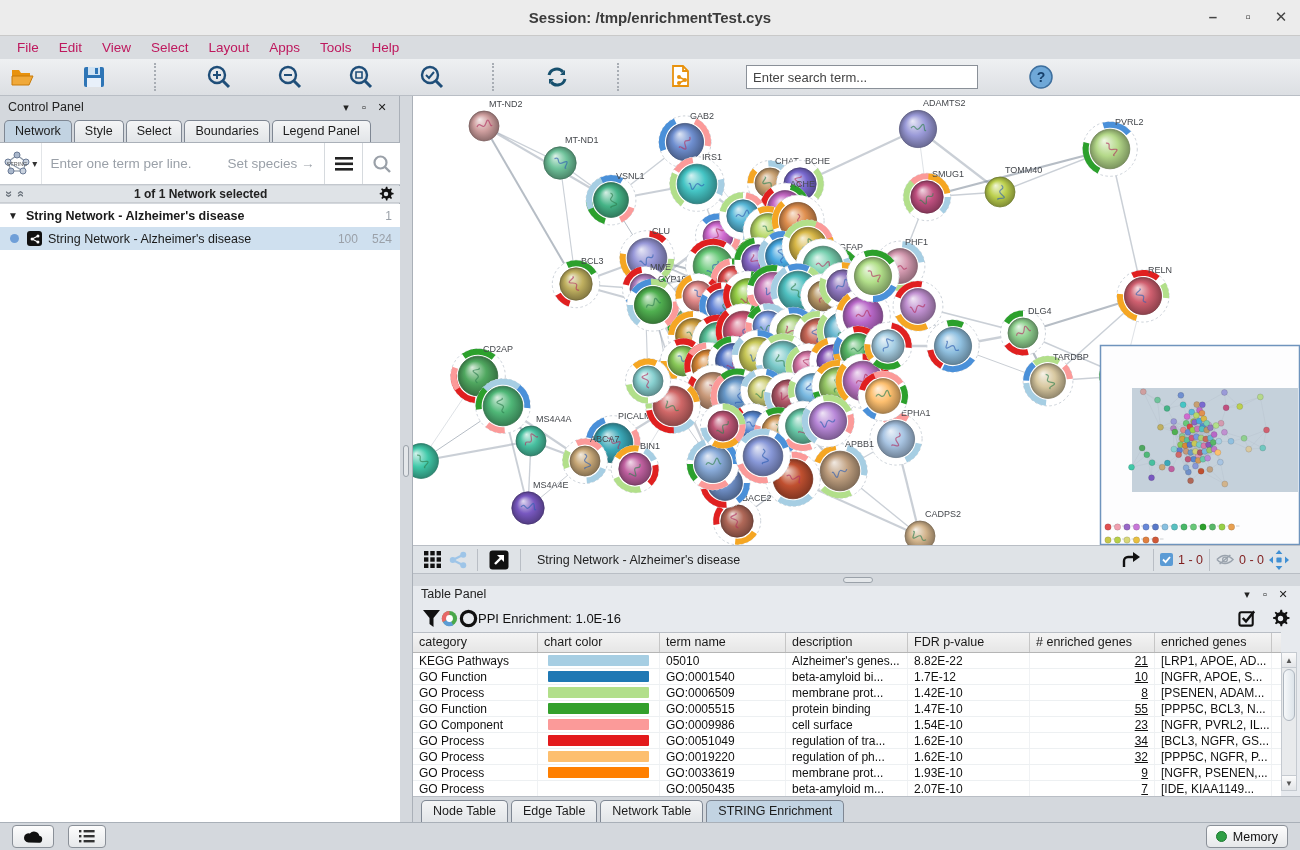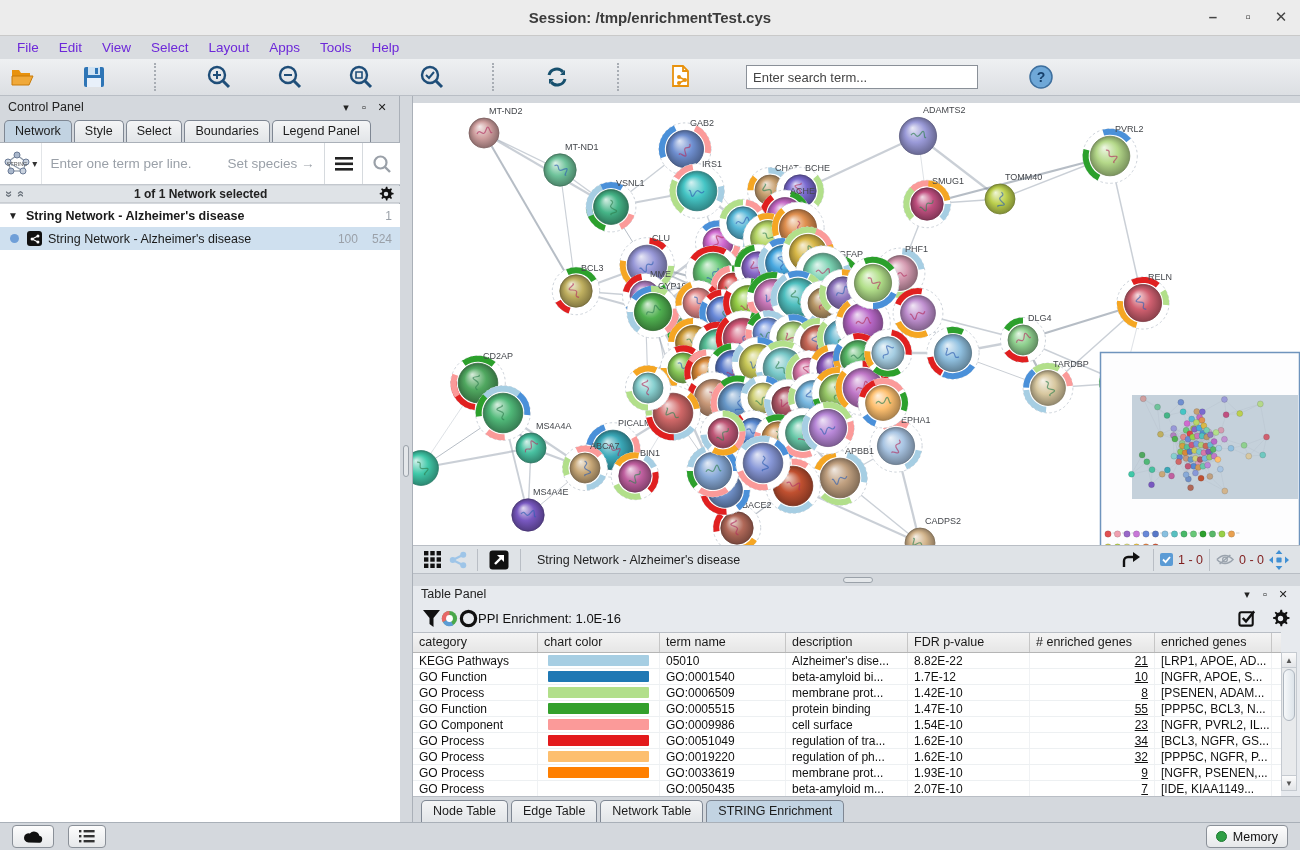--- a/index.html
+++ b/index.html
@@ -7,21 +7,21 @@
   body { font-family:"Liberation Sans","DejaVu Sans",sans-serif; background:#d4d8dd; position:relative; font-size:13px; color:#222; }
   .abs { position:absolute; }
 
   
   #titlebar { left:0; top:0; width:1300px; height:36px; background:#ececec; border-bottom:1px solid #c9c9c9; }
   #title-text { width:100%; text-align:center; line-height:36px; font-weight:bold; font-size:15px; color:#3b3b3b; }
   .winbtn { top:0; width:34px; height:36px; text-align:center; line-height:34px; color:#444; font-size:15px; font-weight:bold; cursor:default; }
 
   
   #menubar { left:0; top:36px; width:1300px; height:23px; background:#d9dce0; display:flex; align-items:center; padding-left:8px; gap:2px; }
-  .menu-item { padding:2px 9px; font-size:13.5px; color:#6d28d9; }
+  .menu-item { padding:2px 9px; font-size:13.5px; color:#be185d; }
 
   
   #toolbar { left:0; top:59px; width:1300px; height:37px; background:linear-gradient(#eef0f2,#dcdfe3); border-bottom:1px solid #b9bec5; display:flex; align-items:center; padding-left:6px;gap:37px; }
   .tb-sep { width:5px; height:28px; border-left:2px dotted #a8adb4; margin:0 6px; }
   .tb-btn { width:34px; height:30px; display:flex; align-items:center; justify-content:center; }
   #search-box { width:232px; height:24px; border:1px solid #8a9098; background:#fff; font-size:13px; padding:0 6px; color:#333; margin-left:10px; }
   #search-box::placeholder { color:#444; }
   #help-btn { margin-left:14px; }
 
   
@@ -47,21 +47,21 @@
   .tree-row .cnt { color:#9aa0a8; font-size:12px; margin-left:14px; }
   .tree-row.selected { background:#cfe0ef; }
   .blue-dot { width:9px; height:9px; border-radius:50%; background:#6f9fd8; margin:0 8px 0 2px; }
   .share-badge { width:15px; height:15px; background:#111; border-radius:3px; display:flex; align-items:center; justify-content:center; margin-right:6px; }
 
   
   #v-divider { left:400px; top:96px; width:13px; height:726px; background:#d4d8dd; border-right:1px solid #aab0b8; }
   #v-grip { left:403px; top:445px; width:6px; height:32px; border:1px solid #9aa1a9; border-radius:3px; background:#e4e7ea; }
 
   
-  #network-view { left:413px; top:103px; width:887px; height:449px; background:#ffffff; overflow:hidden; }
+  #network-view { left:413px; top:96px; width:887px; height:449px; background:#ffffff; overflow:hidden; }
   #net-toolbar { left:413px; top:545px; width:887px; height:29px; background:#dfe3e7; border-top:1px solid #b9bec5; border-bottom:1px solid #b9bec5; display:flex; align-items:center; padding:0 6px; }
   .ntb-sep { width:1px; height:22px; background:#b9bec5; margin:0 6px; }
   #net-title { font-size:12.5px; color:#222; margin-left:10px; flex:1; }
   .counter { color:#7f1d1d; font-size:12.5px; display:flex; align-items:center; gap:5px; }
 
   
   #h-divider { left:413px; top:574px; width:887px; height:12px; background:#d4d8dd; }
   #h-grip { left:843px; top:577px; width:30px; height:6px; border:1px solid #9aa1a9; border-radius:3px; background:#e4e7ea; }
 
   
@@ -2673,21 +2673,21 @@
         <div class="th c5"># enriched genes</div>
         <div class="th c6">enriched genes</div>
       </div>
     <div id="enr-tbody">
         <div class="trow">
           <div class="td c0">KEGG Pathways</div>
           <div class="td c1" style="display: flex;">
             <div class="cbar" style="background: rgb(166, 206, 227);"></div>
           </div>
           <div class="td c2">05010</div>
-          <div class="td c3">Alzheimer's dise...</div>
+          <div class="td c3">Alzheimer's genes...</div>
           <div class="td c4">8.82E-22</div>
           <div class="td c5 num">21</div>
           <div class="td c6">[LRP1, APOE, AD...</div>
         </div>
         <div class="trow">
           <div class="td c0">GO Function</div>
           <div class="td c1" style="display: flex;">
             <div class="cbar" style="background: rgb(31, 120, 180);"></div>
           </div>
           <div class="td c2">GO:0001540</div>

